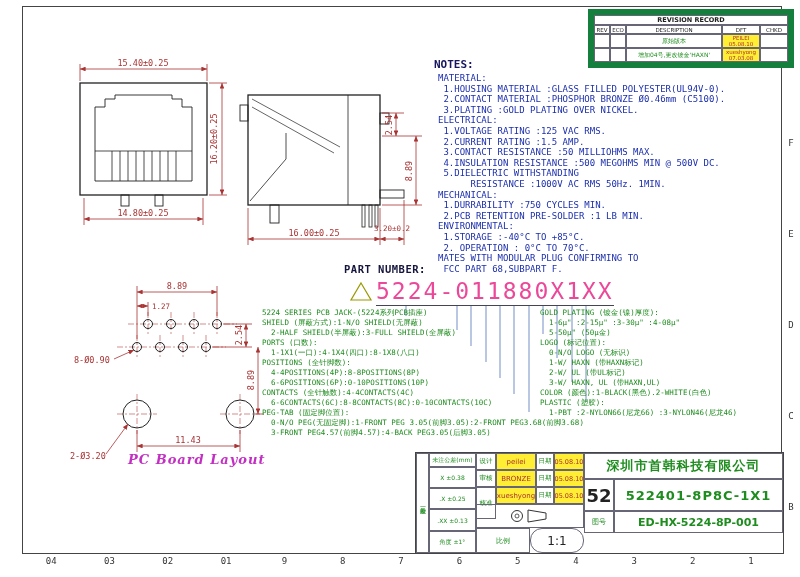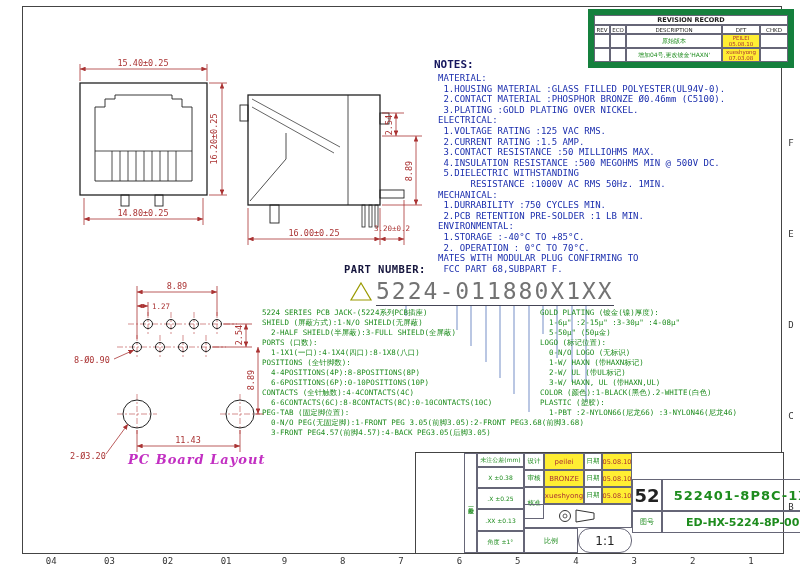--- a/index.html
+++ b/index.html
@@ -15,26 +15,26 @@
   .rc{border:0.5px solid #667;overflow:hidden;display:flex;align-items:center;justify-content:center;}
   .rt-title{grid-column:1/6;font:bold 6.5px "DejaVu Sans",sans-serif;color:#222;}
   .rh{font:5.5px "DejaVu Sans",sans-serif;color:#222;}
   .rdesc{font:6px "DejaVu Sans",sans-serif;color:#1e8c1e;}
   .rdft{font:5.5px/6.5px "DejaVu Sans",sans-serif;color:#a33;background:#ffee33;
         flex-direction:column;text-align:center;}
   .notes-title{font:bold 11px "DejaVu Sans Mono",monospace;color:#16175e;}
   .notes-body{font:9px/10.6px "DejaVu Sans Mono",monospace;color:#1c2fae;white-space:pre;}
   .desc{font:7.5px/10px "DejaVu Sans Mono",monospace;color:#1e8c1e;white-space:pre;}
   .pn-label{font:bold 10.5px "DejaVu Sans Mono",monospace;color:#14143c;letter-spacing:.5px;}
-  .pn-value{font:23px/26px "DejaVu Sans Mono",monospace;color:#737373;letter-spacing:2px;
+  .pn-value{font:23px/26px "DejaVu Sans Mono",monospace;color:#ec4899;letter-spacing:2px;
             border-bottom:1px solid #445;padding-bottom:1px;}
   .pcb-title{font:italic bold 13px "DejaVu Serif",serif;color:#c22fc2;letter-spacing:1px;}
   .tb{border:1.5px solid #444;background:#fff;}
   .tb-cell{position:absolute;border:0.5px solid #667;box-sizing:border-box;
-           display:flex;align-items:center;justify-content:center;overflow:hidden;margin-left:48px;}
+           display:flex;align-items:center;justify-content:center;overflow:hidden;}
   .g{color:#1e8c1e;}
   .yellow{background:#ffee33;}
   .tol{font:6px "DejaVu Sans",sans-serif;color:#1e8c1e;}
   svg text{font-family:"DejaVu Sans Mono",monospace;}
   .dimtxt{fill:#a33;font-size:8.5px;}
   .dimtxt7{fill:#a33;font-size:7.5px;}
 </style>
 </head>
 <body>
 
@@ -339,17 +339,18 @@
   <div class="tb-cell" style="left:60px;top:51px;width:108px;height:24px;">
     <svg width="44" height="20" viewBox="0 0 44 20">
       <circle cx="9" cy="10" r="5.5" fill="none" stroke="#333" stroke-width="1"></circle>
       <circle cx="9" cy="10" r="2" fill="none" stroke="#333" stroke-width="0.8"></circle>
       <path d="M20,4 L38,7 L38,13 L20,16 Z" fill="none" stroke="#333" stroke-width="1"></path>
     </svg>
   </div>
   <div class="tb-cell g" style="left:60px;top:75px;width:54px;height:25px;font-size:7px;">比例</div>
   <div class="tb-cell" style="left:114px;top:75px;width:54px;height:25px;font-size:12px;color:#222;border-radius:12px;">1:1</div>
 
+  <div class="tb-cell g" style="left:168px;top:0;width:199px;height:26px;font-size:13px;font-weight:bold;letter-spacing:1px;">深圳市首韩科技有限公司</div>
   <div class="tb-cell" style="left:168px;top:26px;width:30px;height:32px;font-size:18px;font-weight:bold;color:#222;">52</div>
   <div class="tb-cell g" style="left:198px;top:26px;width:169px;height:32px;font-size:13px;font-weight:bold;letter-spacing:1px;">522401-8P8C-1X1</div>
   <div class="tb-cell g" style="left:168px;top:58px;width:30px;height:22px;font-size:7px;">图号</div>
   <div class="tb-cell g" style="left:198px;top:58px;width:169px;height:22px;font-size:11px;font-weight:bold;">ED-HX-5224-8P-001</div>
 </div>
 
 </body></html>

